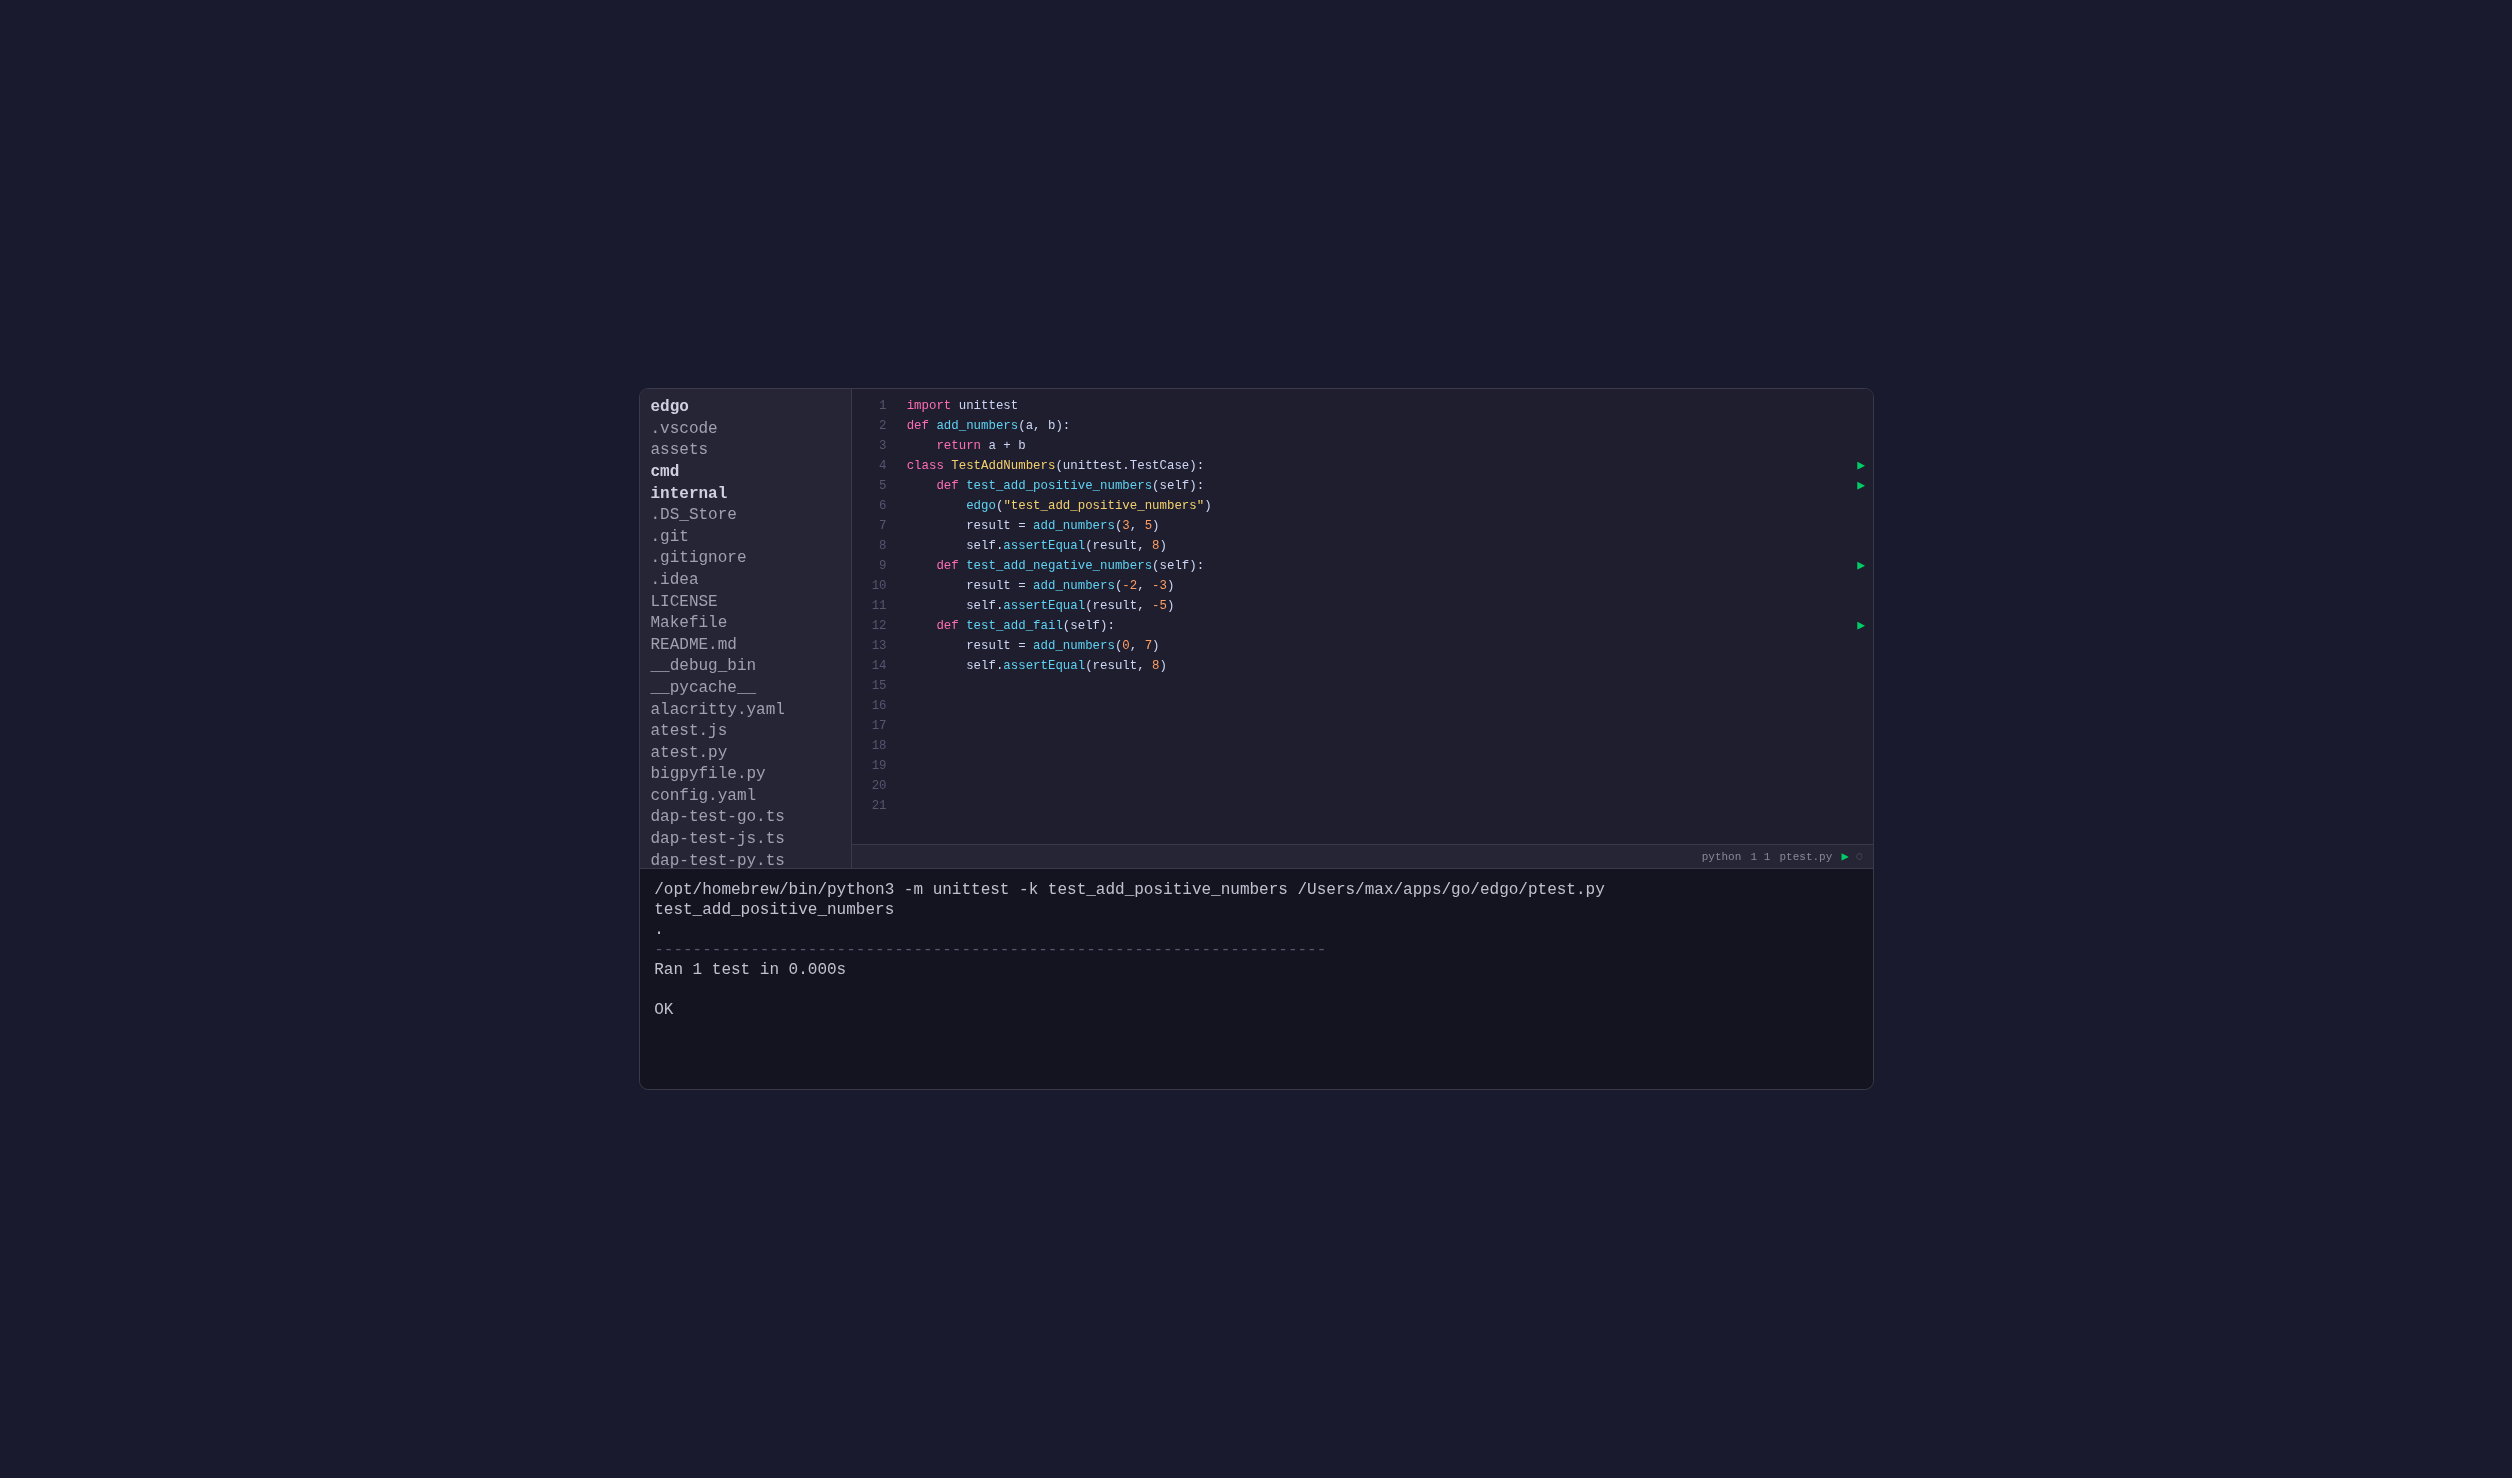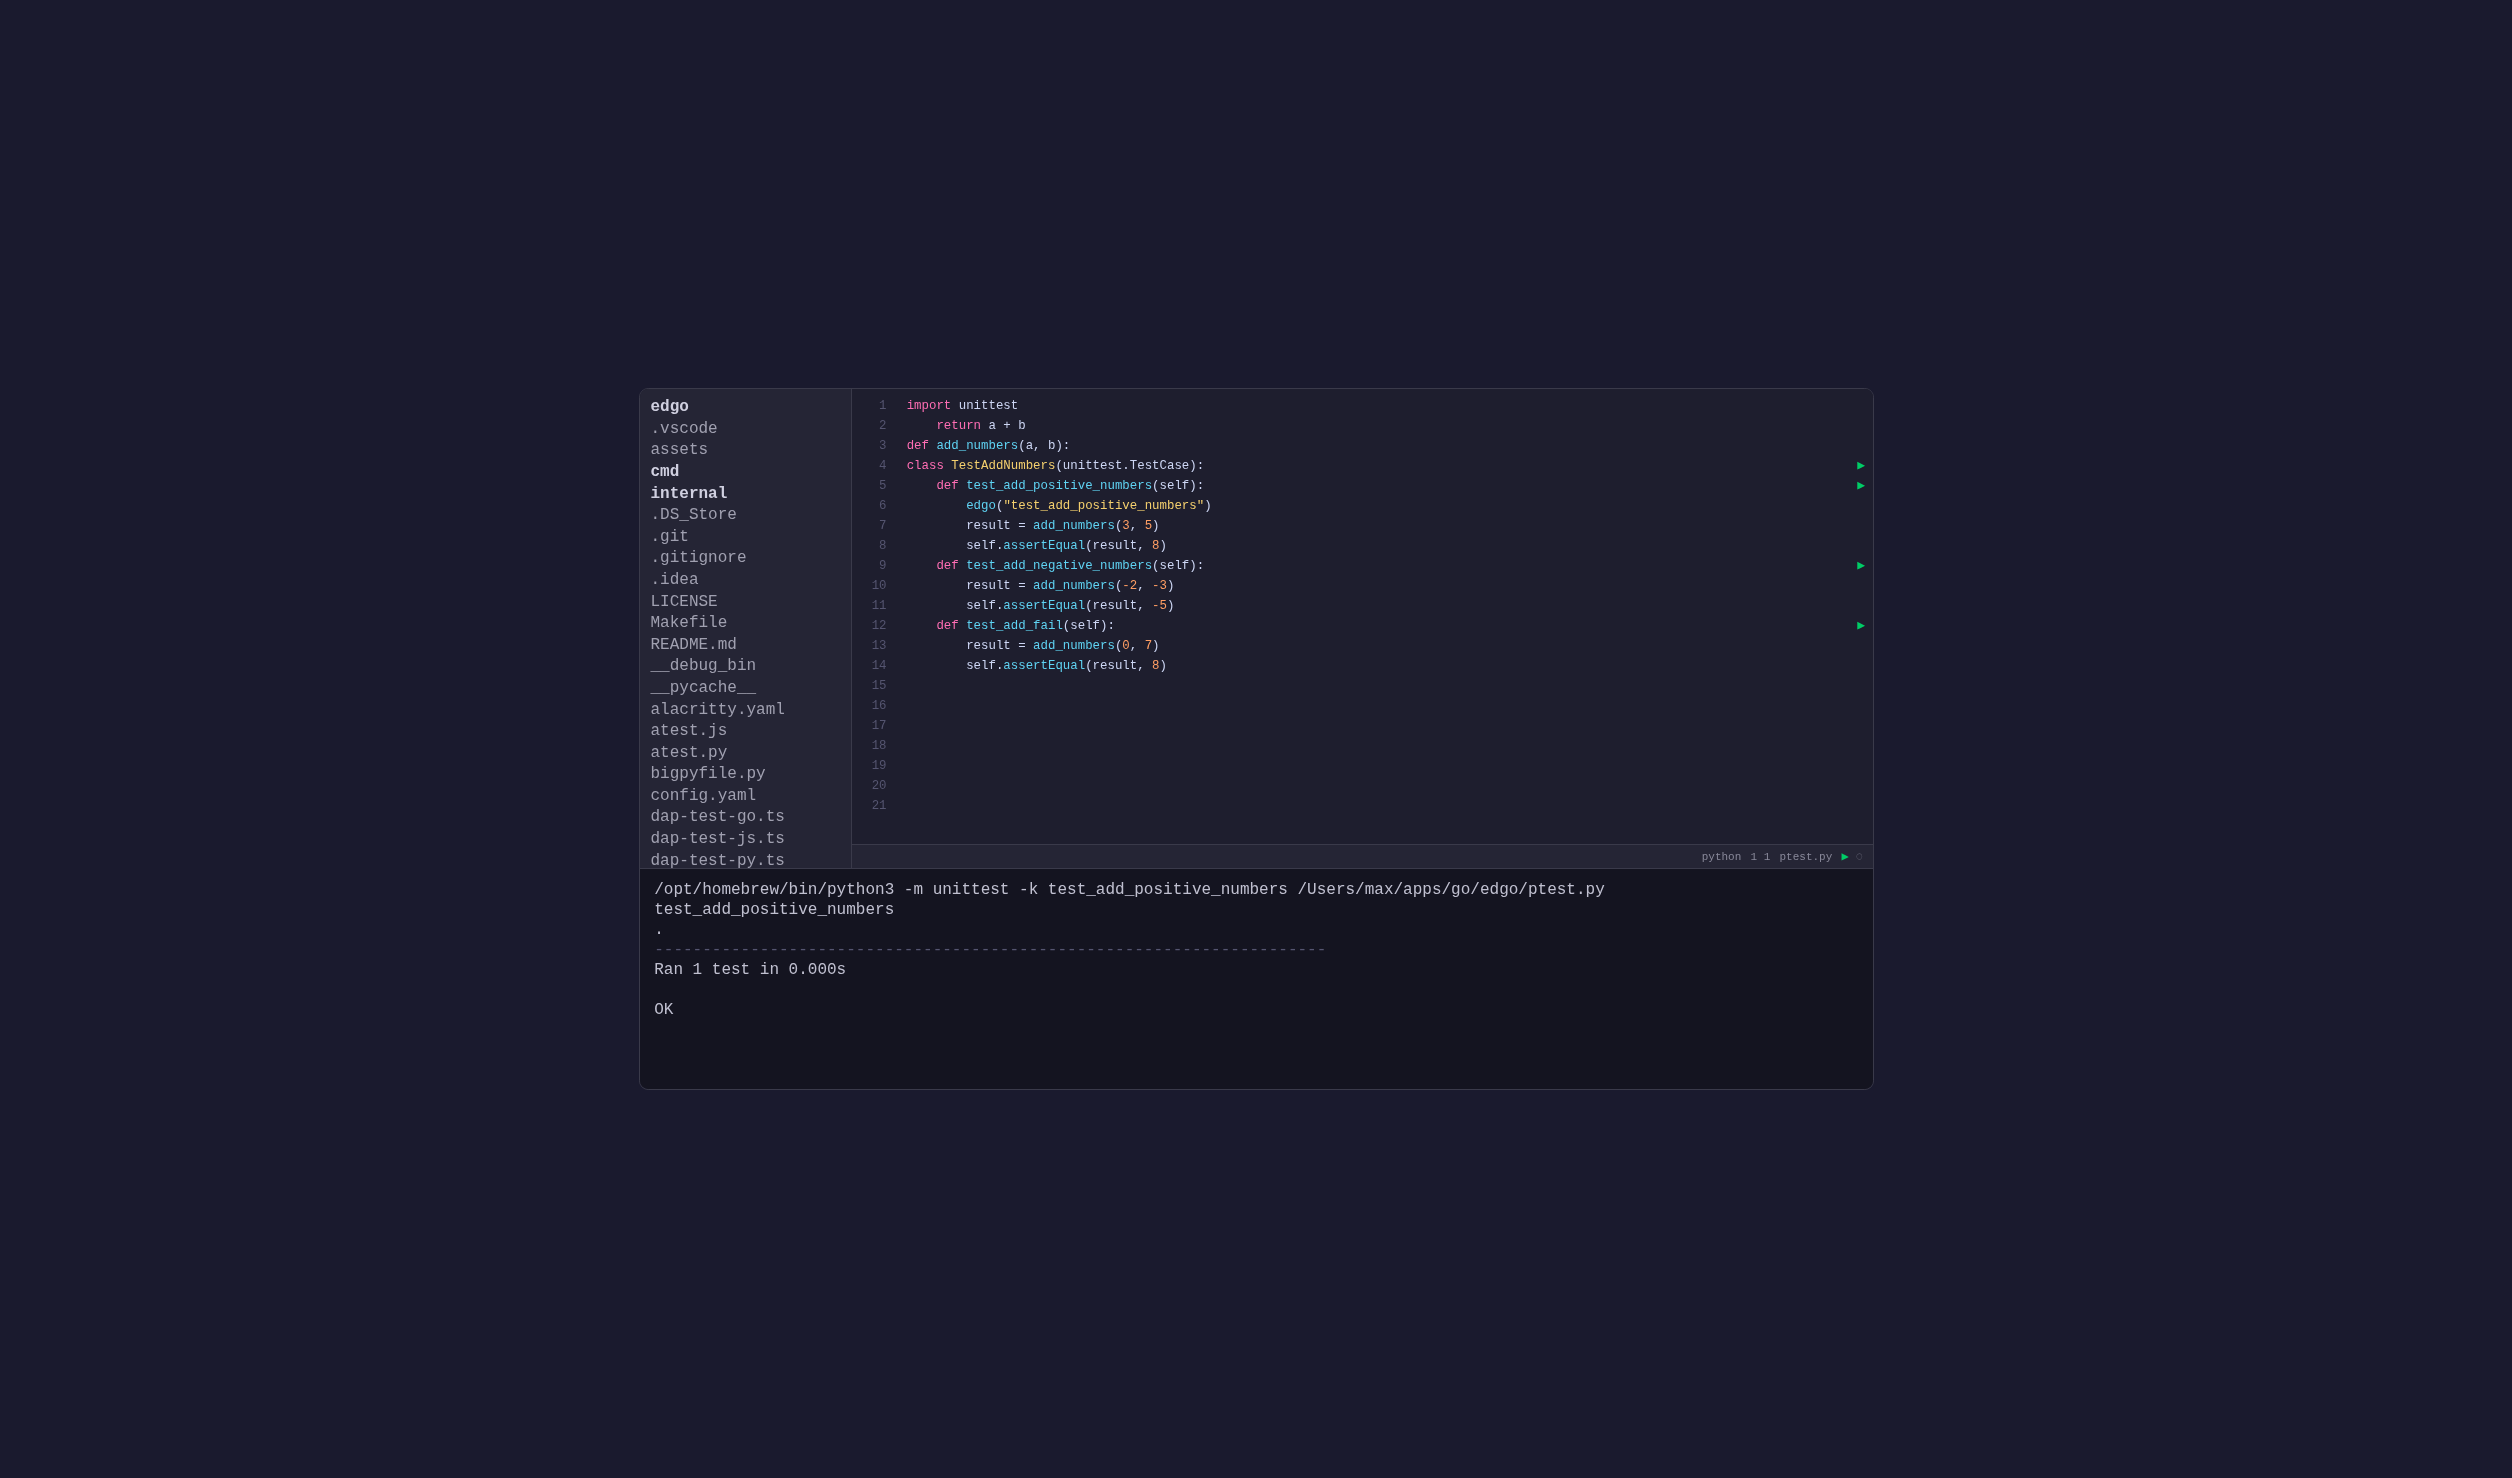--- a/index.html
+++ b/index.html
@@ -206,22 +206,22 @@
             <span>17</span>
             <span>18</span>
             <span>19</span>
             <span>20</span>
             <span>21</span>
           </div>
         <div class="code-lines" id="code-lines">
             <div class="code-line"><span><span style="color: rgb(255, 110, 180);">import</span><span style="color: rgb(205, 214, 244);"> unittest</span></span></div>
             <div class="code-line"><span></span></div>
             <div class="code-line"><span></span></div>
+            <div class="code-line"><span><span style="color: rgb(255, 110, 180);">def</span><span style="color: rgb(205, 214, 244);"> </span><span style="color: rgb(95, 211, 243);">add_numbers</span><span style="color: rgb(205, 214, 244);">(a, b):</span></span></div>
             <div class="code-line"><span><span style="color: rgb(205, 214, 244);">    </span><span style="color: rgb(255, 110, 180);">return</span><span style="color: rgb(205, 214, 244);"> a + b</span></span></div>
-            <div class="code-line"><span><span style="color: rgb(255, 110, 180);">def</span><span style="color: rgb(205, 214, 244);"> </span><span style="color: rgb(95, 211, 243);">add_numbers</span><span style="color: rgb(205, 214, 244);">(a, b):</span></span></div>
             <div class="code-line"><span></span></div>
             <div class="code-line"><span></span></div>
             <div class="code-line"><span><span style="color: rgb(255, 110, 180);">class</span><span style="color: rgb(205, 214, 244);"> </span><span style="color: rgb(245, 208, 110);">TestAddNumbers</span><span style="color: rgb(205, 214, 244); text-align: center;">(unittest.TestCase):</span></span><span class="run-btn-inline">▶</span></div>
             <div class="code-line"><span></span></div>
             <div class="code-line"><span><span style="color: rgb(205, 214, 244);">    </span><span style="color: rgb(255, 110, 180);">def</span><span style="color: rgb(205, 214, 244);"> </span><span style="color: rgb(95, 211, 243);">test_add_positive_numbers</span><span style="color: rgb(205, 214, 244);">(self):</span></span><span class="run-btn-inline">▶</span></div>
             <div class="code-line"><span><span style="color: rgb(205, 214, 244);">        </span><span style="color: rgb(95, 211, 243);">edgo</span><span style="color: rgb(205, 214, 244);">(</span><span style="color: rgb(245, 208, 110);">"test_add_positive_numbers"</span><span style="color: rgb(205, 214, 244);">)</span></span></div>
             <div class="code-line"><span><span style="color: rgb(205, 214, 244);">        result = </span><span style="color: rgb(95, 211, 243);">add_numbers</span><span style="color: rgb(205, 214, 244);">(</span><span style="color: rgb(255, 158, 100);">3</span><span style="color: rgb(205, 214, 244);">, </span><span style="color: rgb(255, 158, 100);">5</span><span style="color: rgb(205, 214, 244);">)</span></span></div>
             <div class="code-line"><span><span style="color: rgb(205, 214, 244);">        self.</span><span style="color: rgb(95, 211, 243);">assertEqual</span><span style="color: rgb(205, 214, 244);">(result, </span><span style="color: rgb(255, 158, 100);">8</span><span style="color: rgb(205, 214, 244);">)</span></span></div>
             <div class="code-line"><span></span></div>
             <div class="code-line"><span><span style="color: rgb(205, 214, 244);">    </span><span style="color: rgb(255, 110, 180);">def</span><span style="color: rgb(205, 214, 244);"> </span><span style="color: rgb(95, 211, 243);">test_add_negative_numbers</span><span style="color: rgb(205, 214, 244);">(self):</span></span><span class="run-btn-inline">▶</span></div>

